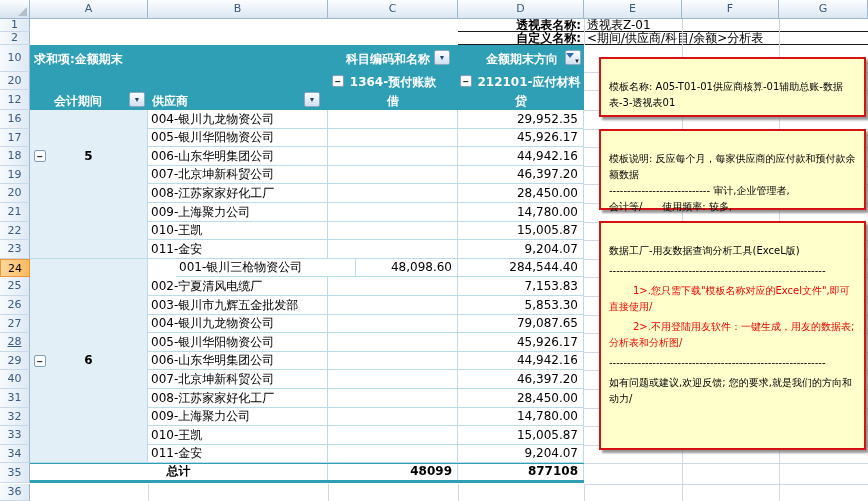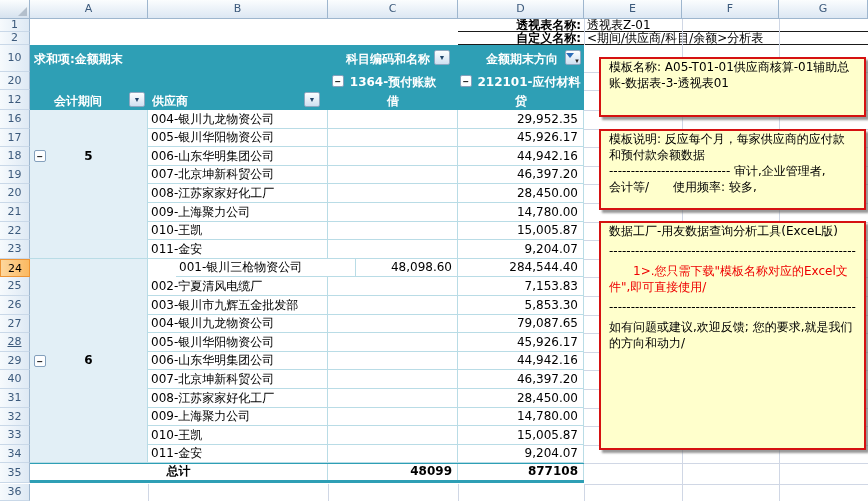--- a/index.html
+++ b/index.html
@@ -52,21 +52,21 @@
   .glabel{display:block;width:100%;text-align:center;font-weight:bold}
   
   .total-row{position:absolute;left:30px;top:463px;width:554px;height:20px;background:#fff;
     border-top:1px solid var(--teal);border-bottom:3px solid var(--teal)}
   .total-row .cell{position:absolute;top:0;height:100%;line-height:15px;font-weight:bold;overflow:hidden}
   .t-label{left:0;width:298px;text-align:center;border-right:1px solid var(--grid)}
   .t-debit{left:298px;width:130px;border-right:1px solid var(--grid)}
   .t-credit{left:428px;width:126px;border-right:1px solid var(--grid)}
   
   .note{position:absolute;background:var(--notebg);border:2px solid var(--notebd);
-    box-shadow:3px 3px 2px rgba(110,110,110,.7);padding:0 8px;font-size:12px;line-height:16px;
+    box-shadow:3px 3px 2px rgba(110,110,110,.7);padding:20px 8px;font-size:10px;line-height:16px;
     z-index:10;word-break:break-all}
   .note p{margin:0}
   .note .red{color:var(--red)}
   .note .indent{text-indent:24px}
   .note .nowrap{white-space:nowrap;overflow:hidden}
   #note1{left:599px;top:57px;width:267px;height:60px}
   #note2{left:599px;top:129px;width:267px;height:81px}
   #note3{left:599px;top:221px;width:267px;height:229px}
   #note3 p{margin-bottom:4px}
   .gl{position:absolute;background:#D0D7E5}
@@ -329,20 +329,21 @@
   </div>
   <div class="note" id="note2">
     <p>模板说明: 反应每个月，每家供应商的应付款和预付款余额数据</p>
     <p class="nowrap">---------------------------- 审计,企业管理者,</p>
     <p>会计等/　　使用频率: 较多,</p>
   </div>
   <div class="note" id="note3">
     <p>数据工厂-用友数据查询分析工具(ExceL版)</p>
     <p class="nowrap">------------------------------------------------------------</p>
     <p class="red indent">1&gt;.您只需下载"模板名称对应的Excel文件",即可直接使用/</p>
+    <p class="red indent">2&gt;.不用登陆用友软件：一键生成，用友的数据表;分析表和分析图/</p>
     <p class="nowrap">------------------------------------------------------------</p>
     <p>如有问题或建议,欢迎反馈; 您的要求,就是我们的方向和动力/</p>
   </div>
 
   <div id="gridlines">
       <div class="gl" style="left: 584px; top: 72px; width: 284px; height: 1px;"></div>
       <div class="gl" style="left: 584px; top: 90px; width: 284px; height: 1px;"></div>
       <div class="gl" style="left: 584px; top: 110px; width: 284px; height: 1px;"></div>
       <div class="gl" style="left: 584px; top: 129px; width: 284px; height: 1px;"></div>
       <div class="gl" style="left: 584px; top: 147px; width: 284px; height: 1px;"></div>

